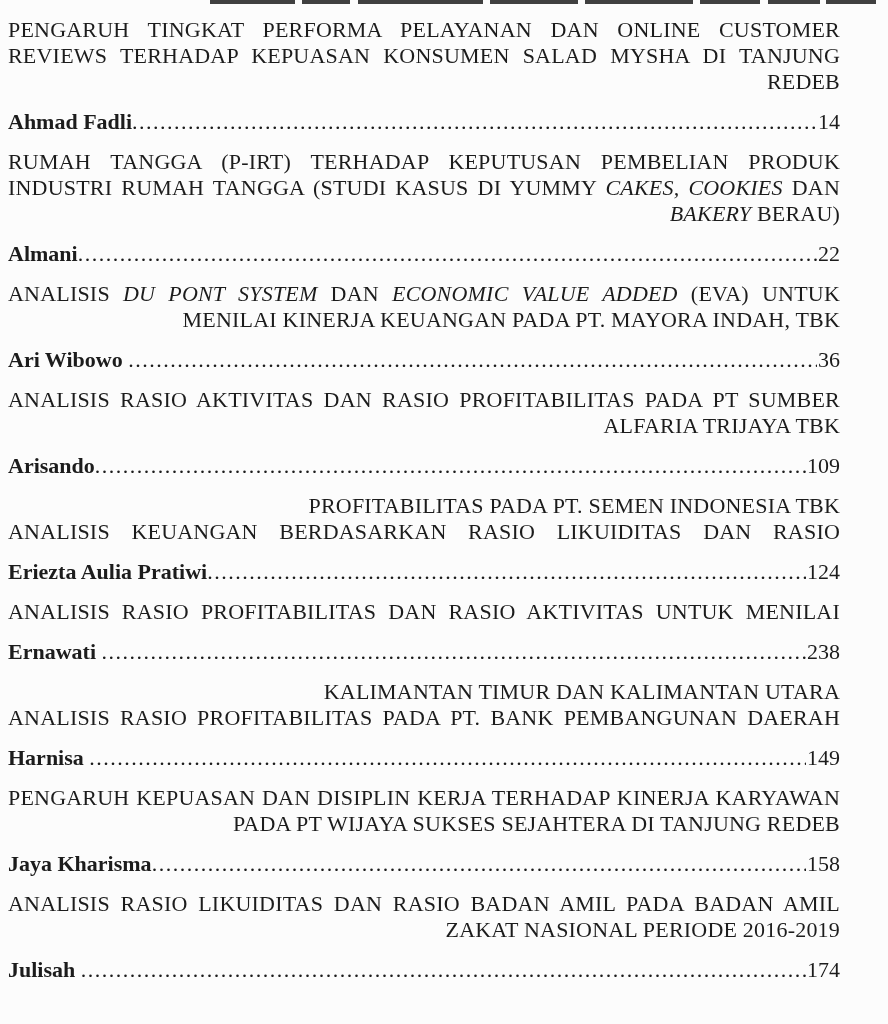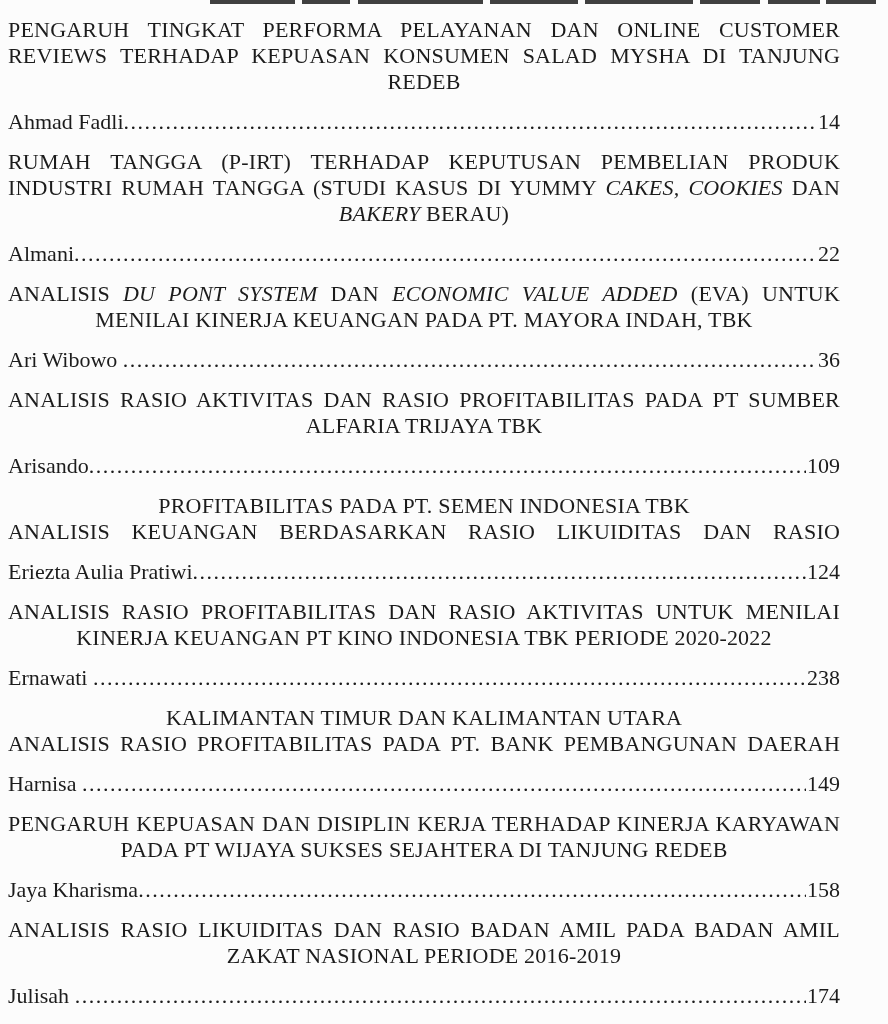--- a/index.html
+++ b/index.html
@@ -36,33 +36,33 @@
   .title-line {
     font-size: 22px;
     line-height: 26px;
     text-align: justify;
     text-align-last: justify;
     white-space: nowrap;
     overflow: hidden;
     letter-spacing: 0.2px;
   }
   .title-line.no-justify {
-    text-align: center;
+    text-align: right;
     text-align-last: auto;
     white-space: normal;
   }
   .title-line .seg-italic { font-style: italic; }
   .author-row {
     display: flex;
     align-items: baseline;
     margin-top: 14px;
     font-size: 22px;
     line-height: 26px;
   }
-  .author-name { flex: 0 0 auto; white-space: pre; }
+  .author-name { flex: 0 0 auto; white-space: pre; font-weight: bold; }
   .dot-leader {
     flex: 1 1 auto;
     overflow: hidden;
     white-space: nowrap;
     letter-spacing: 1.5px;
     min-width: 0;
   }
   .page-num { flex: 0 0 auto; text-align: right; padding-left: 1px; }
 </style>
 </head>
@@ -124,21 +124,20 @@
         <div class="title-line no-justify"><span class="seg-regular">PROFITABILITAS PADA PT. SEMEN INDONESIA TBK</span></div>
         <div class="title-line"><span class="seg-regular">ANALISIS KEUANGAN BERDASARKAN RASIO LIKUIDITAS DAN RASIO</span></div>
         <div class="author-row">
           <span class="author-name">Eriezta Aulia Pratiwi</span>
           <span class="dot-leader">............................................................................................................................................................................................................................</span>
           <span class="page-num">124</span>
         </div>
       </section>
       <section class="entry">
         <div class="title-line"><span class="seg-regular">ANALISIS RASIO PROFITABILITAS DAN RASIO AKTIVITAS UNTUK MENILAI</span></div>
-        <div class="title-line no-justify"><span class="seg-regular">KINERJA KEUANGAN PT KINO INDONESIA TBK PERIODE 2020-2022</span></div>
         <div class="author-row">
           <span class="author-name">Ernawati </span>
           <span class="dot-leader">............................................................................................................................................................................................................................</span>
           <span class="page-num">238</span>
         </div>
       </section>
       <section class="entry">
         <div class="title-line no-justify"><span class="seg-regular">KALIMANTAN TIMUR DAN KALIMANTAN UTARA</span></div>
         <div class="title-line"><span class="seg-regular">ANALISIS RASIO PROFITABILITAS PADA PT. BANK PEMBANGUNAN DAERAH</span></div>
         <div class="author-row">

